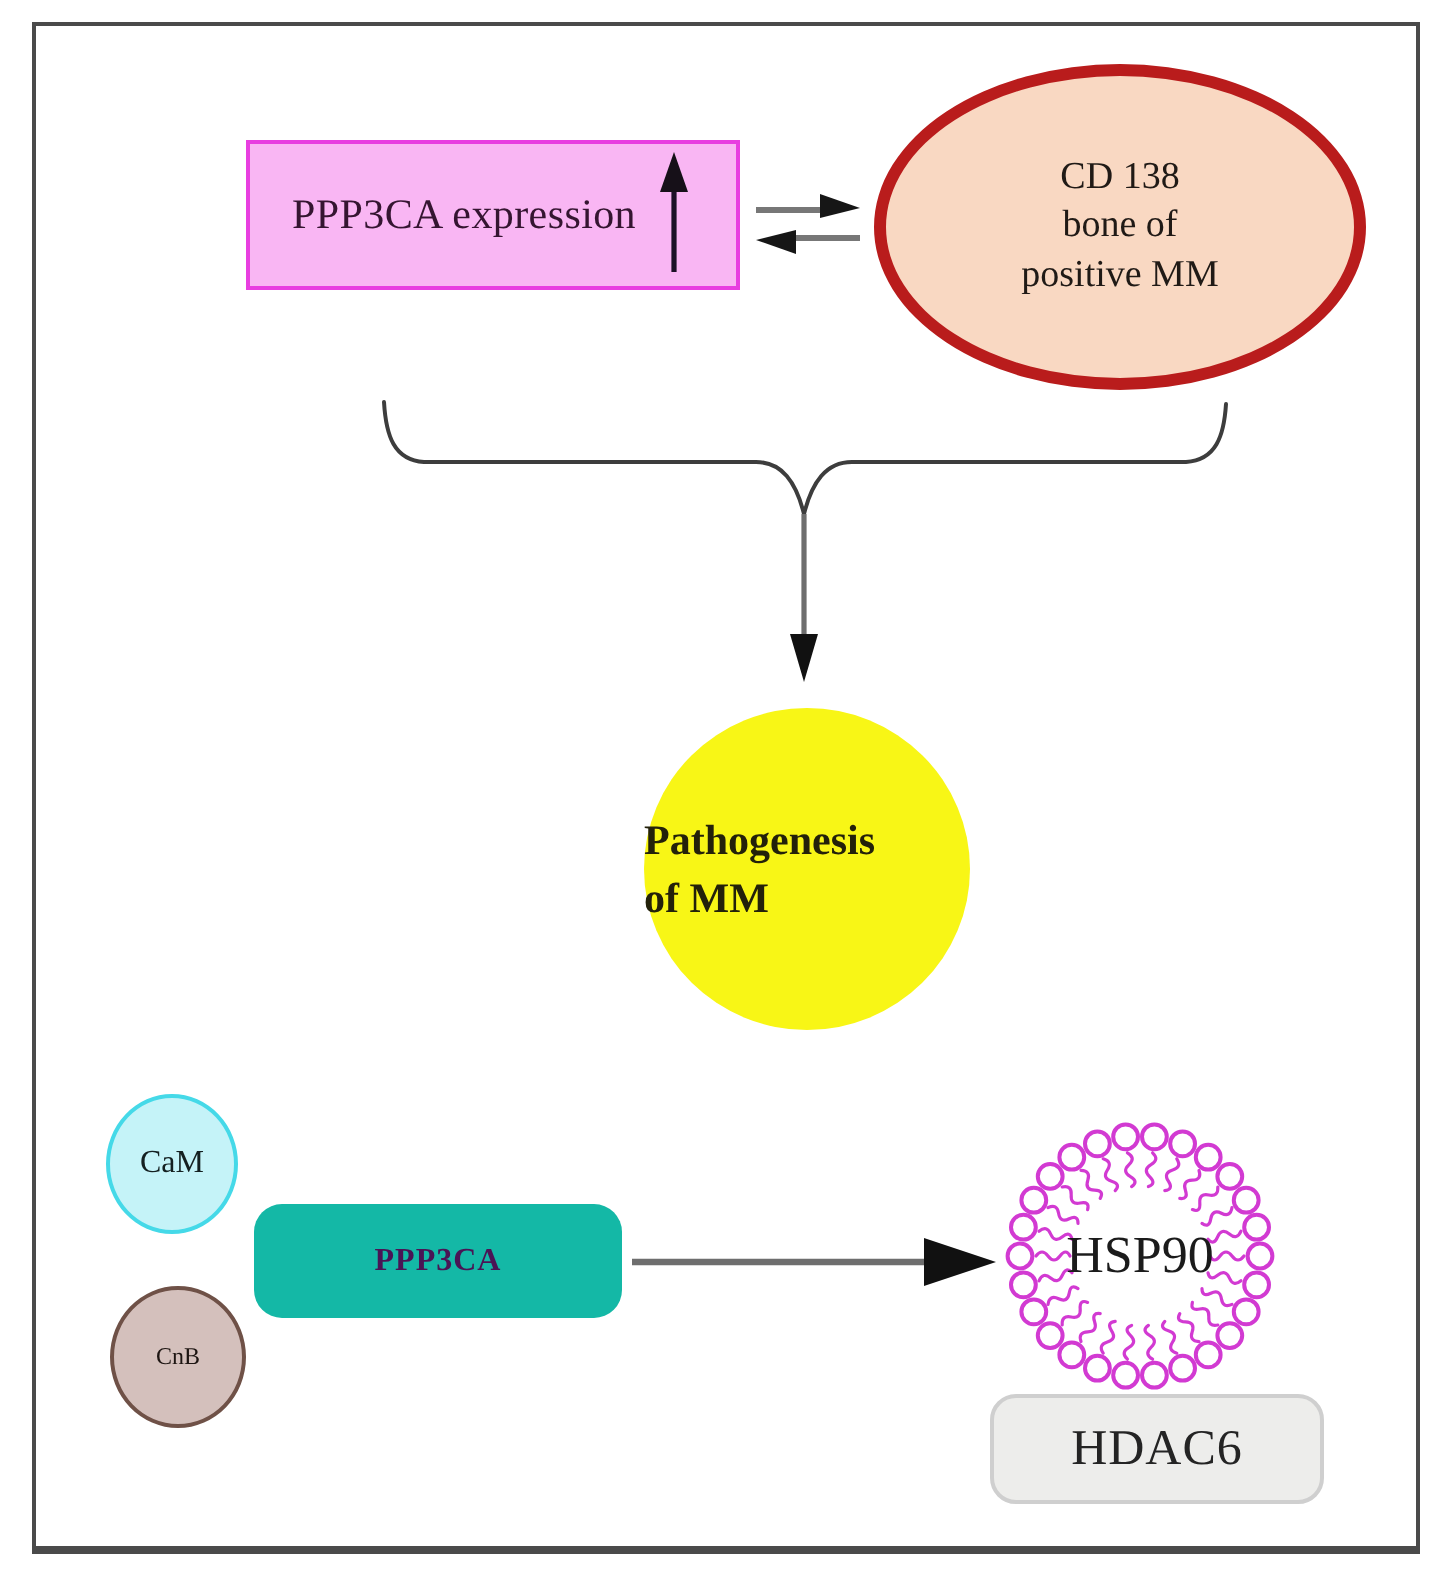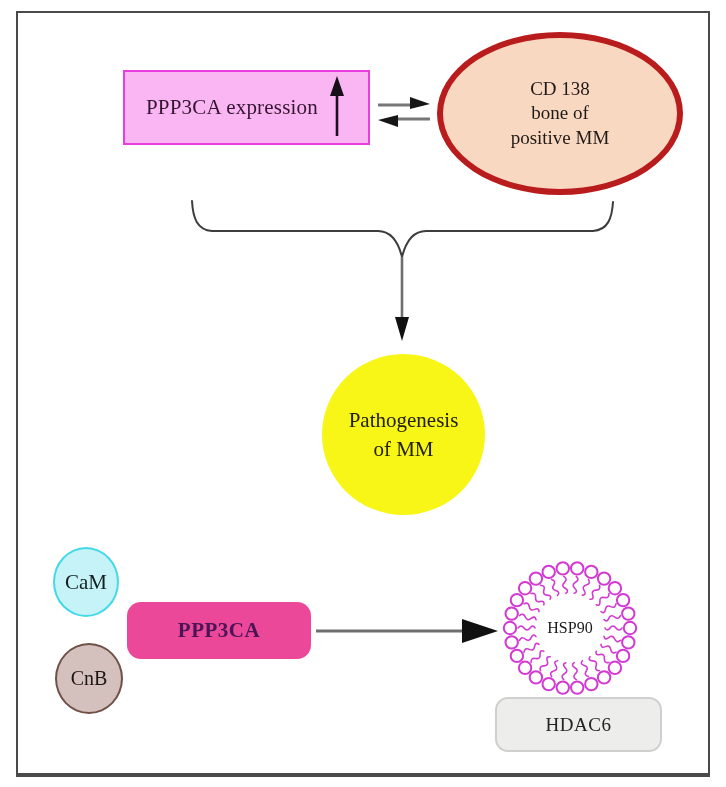--- a/index.html
+++ b/index.html
@@ -23,41 +23,41 @@
   .marrow{left:437px;top:32px;width:246px;height:163px;border-radius:50%;
           background:#f9d8c2;border:6px solid #b91c1c;box-sizing:border-box;
           display:flex;flex-direction:column;align-items:center;justify-content:center;}
   .marrow div{font-size:19px;line-height:1.28;color:#201a16;text-align:center;}
 
   
   .overlay{left:0;top:0;width:726px;height:787px;pointer-events:none;}
 
   
   .patho{left:322px;top:354px;width:163px;height:161px;border-radius:50%;
-         background:#f8f616;display:flex;flex-direction:column;align-items:center;
-         justify-content:center;}
+         background:#f8f616;display:flex;flex-direction:column;align-items:flex-start;
+         justify-content:center;font-weight:bold;}
   .patho div{font-size:21px;line-height:1.35;color:#23210a;text-align:center;}
 
   
   .cam{left:53px;top:547px;width:66px;height:70px;border-radius:50%;background:#c5f3f8;
-       border:2px solid #45d9e8;box-sizing:border-box;font-size:21px;color:#142021;}
+       border:2px solid #45d9e8;box-sizing:border-box;font-size:16px;color:#142021;}
   .cnb{left:55px;top:643px;width:68px;height:71px;border-radius:50%;background:#d4c0bc;
-       border:2px solid #6f5147;box-sizing:border-box;font-size:20px;color:#1d1512;}
-  .ppp{left:127px;top:602px;width:184px;height:57px;border-radius:14px;background:#ec4899;
-       font-size:21px;font-weight:bold;color:#4a1455;letter-spacing:0.5px;}
+       border:2px solid #6f5147;box-sizing:border-box;font-size:12px;color:#1d1512;}
+  .ppp{left:127px;top:602px;width:184px;height:57px;border-radius:14px;background:#14b8a6;
+       font-size:16px;font-weight:bold;color:#4a1455;letter-spacing:0.5px;}
 
   
   .ring-wrap{left:500px;top:558px;width:140px;height:140px;}
   .ring-wrap svg{position:absolute;left:0;top:0;}
   .hsp-label{position:absolute;left:0;top:0;width:140px;height:140px;display:flex;
-             align-items:center;justify-content:center;font-size:16px;color:#1b1b1b;}
+             align-items:center;justify-content:center;font-size:26px;color:#1b1b1b;}
 
   
   .hdac{left:495px;top:697px;width:167px;height:55px;border-radius:13px;background:#ededeb;
-        border:2px solid #cfcfcf;box-sizing:border-box;font-size:19px;color:#242424;
+        border:2px solid #cfcfcf;box-sizing:border-box;font-size:25px;color:#242424;
         letter-spacing:0.5px;}
 </style>
 </head>
 <body>
 
 <div class="canvas">
 
   <div class="frame abs"></div>
 
   <div class="expr-box abs">

